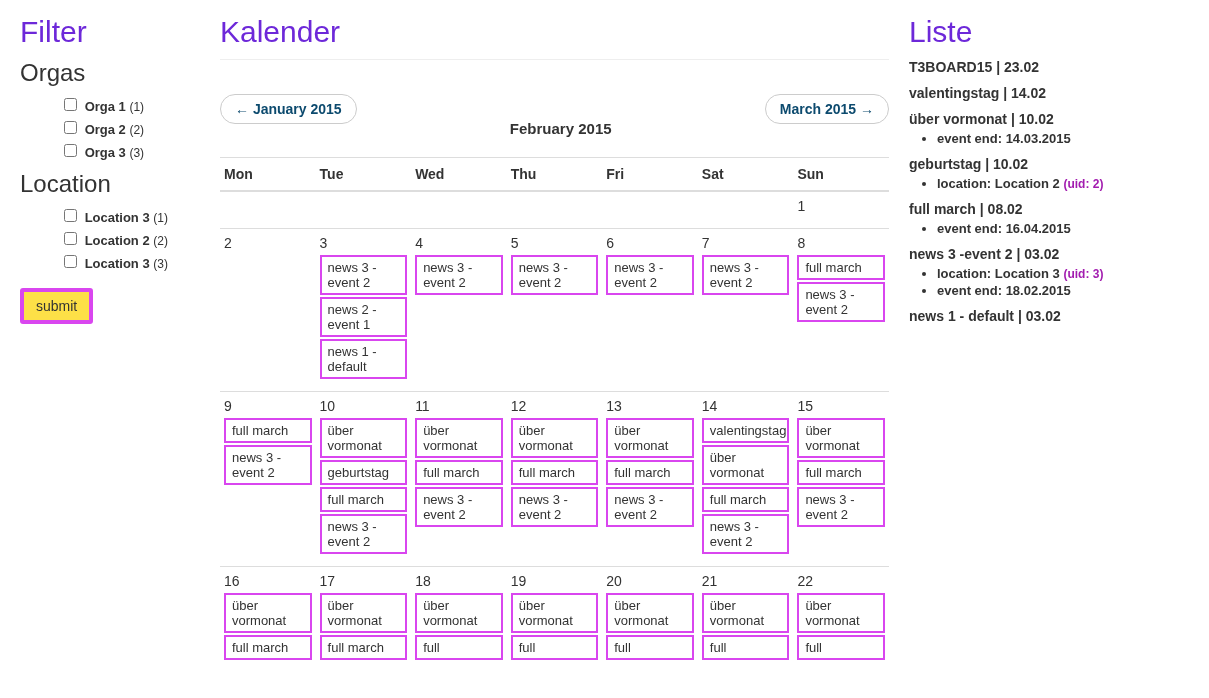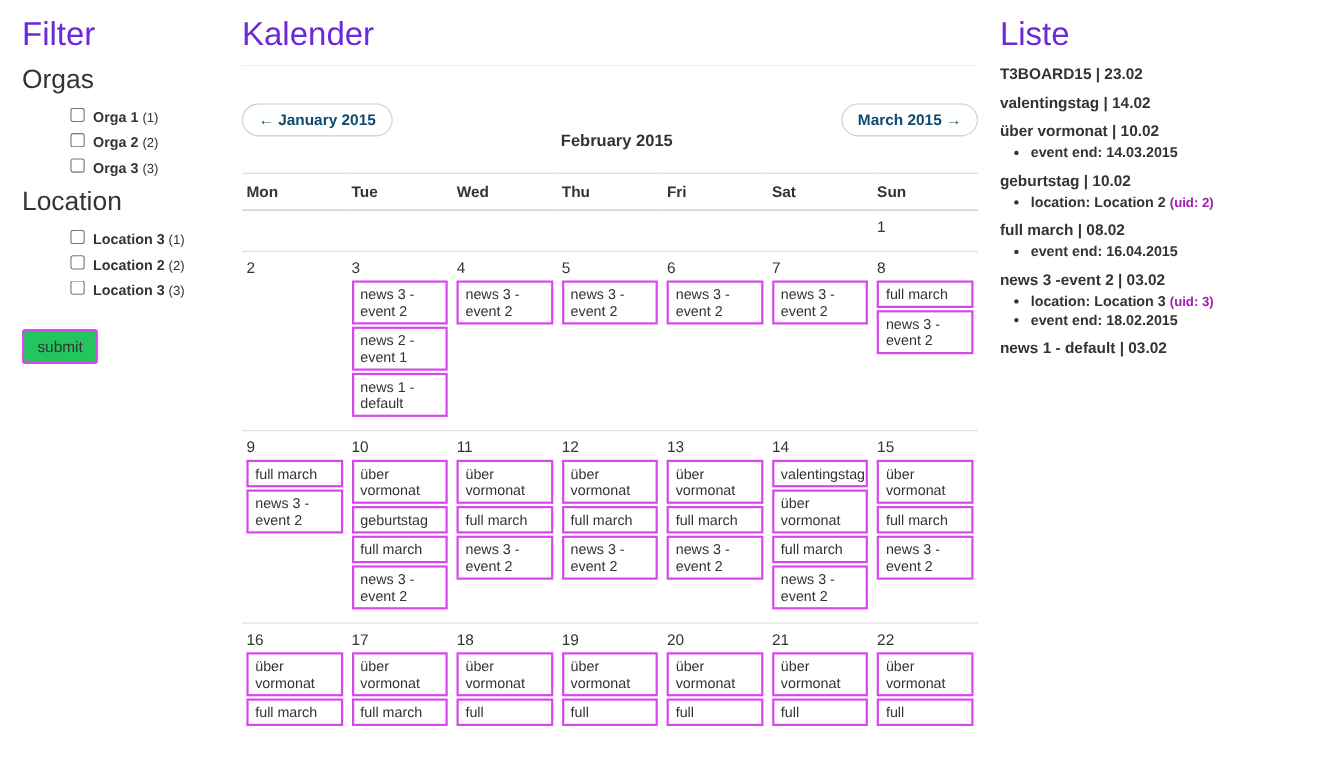--- a/index.html
+++ b/index.html
@@ -22,28 +22,28 @@
 
   h2 { font-size: 30px; font-weight: 500; margin: 0 0 10px 0; color: #6d28d9; }
   h3 { font-size: 24px; font-weight: 500; margin: 10px 0 8px 0; }
   hr { border: none; border-top: 1px solid #eee; margin: 10px 0 20px 0; }
   .filter-item { padding-left: 40px; margin: 4px 0; }
   .filter-item label { font-weight: 700; font-size: 13px; }
   .filter-item .count { font-weight: 400; font-size: 12px; }
   .filter-item input[type=checkbox] { margin-right: 4px; }
 
   .submit-btn {
-    background: #22c55e;
-    border: 2px solid #d946ef;
+    background: #fde047;
+    border: 4px solid #d946ef;
     padding: 6px 12px;
     border-radius: 3px;
     font-size: 14px;
     color: #333;
     cursor: pointer;
-    margin-top: 24px;
+    margin-top: 13px;
   }
 
   .cal-nav {
     display: flex;
     justify-content: space-between;
     align-items: center;
     margin-bottom: 20px;
   }
   .cal-nav-btn {
     border: 1px solid #ccc;

